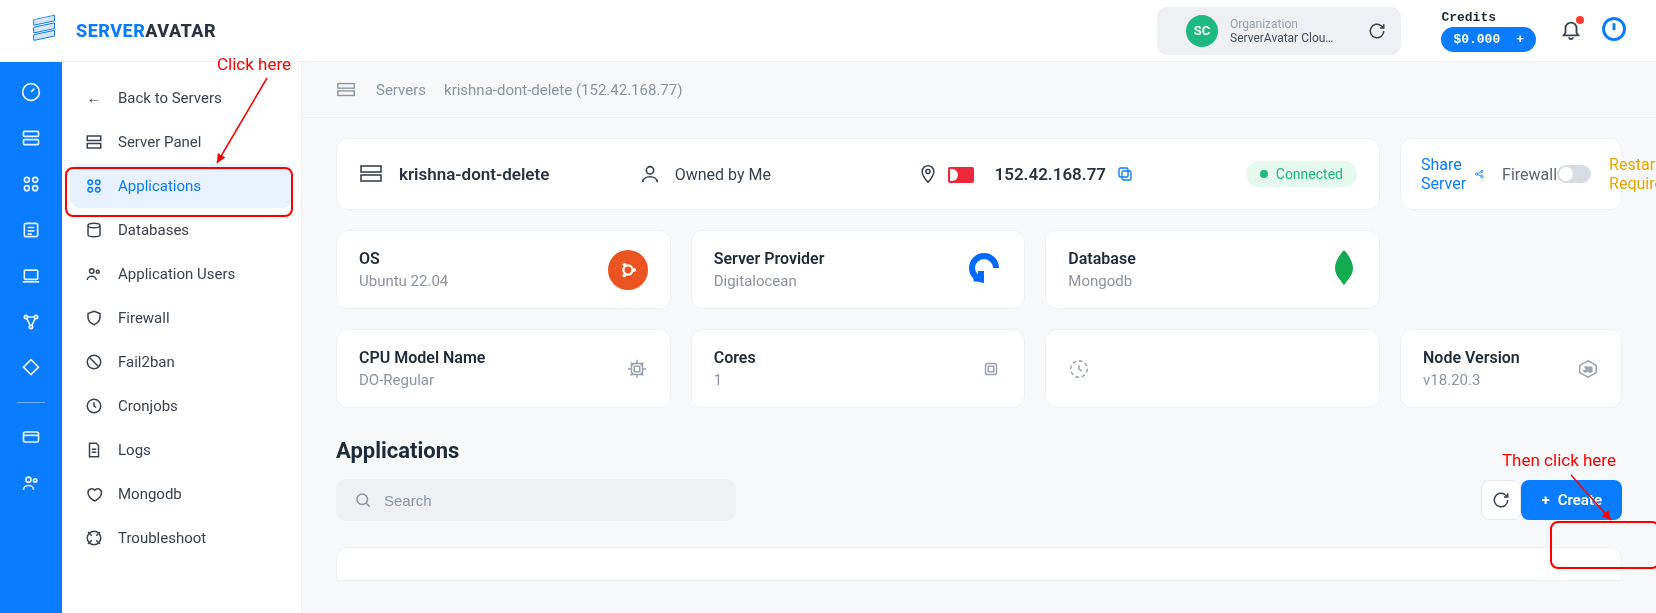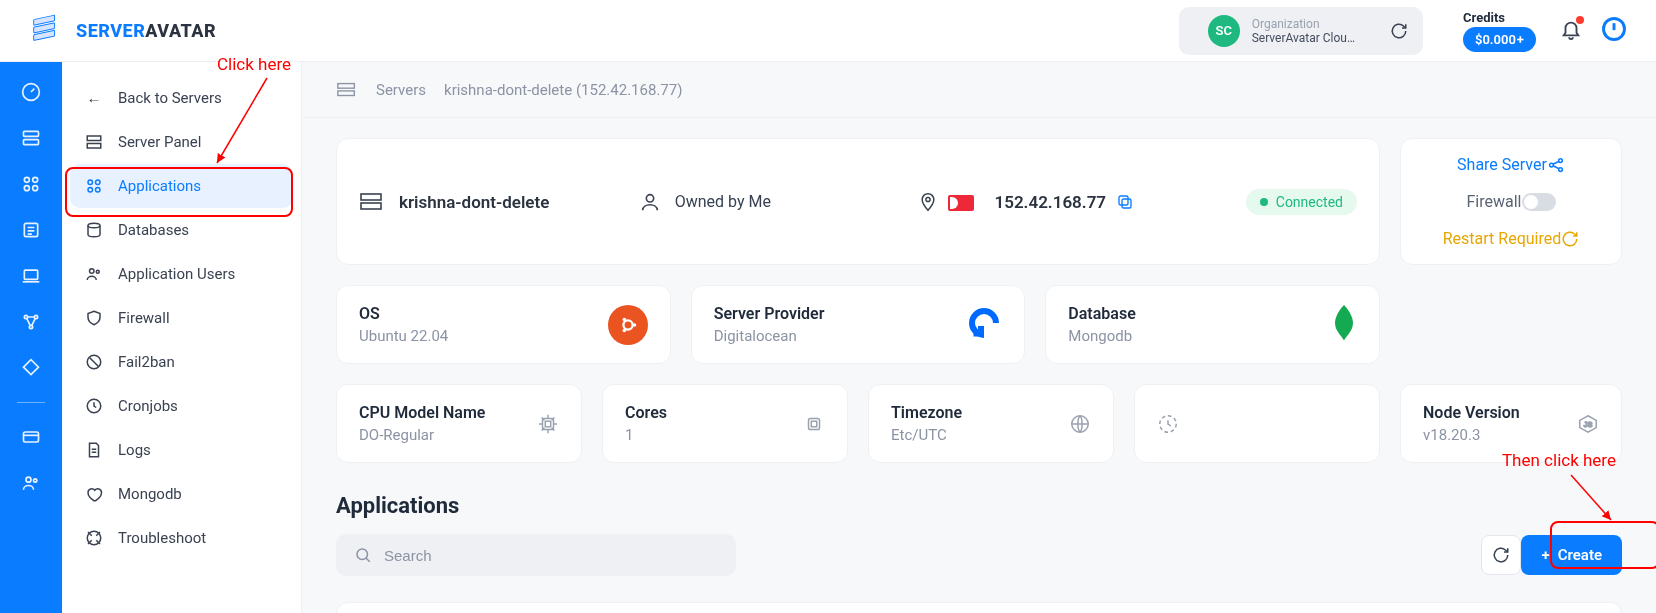--- a/index.html
+++ b/index.html
@@ -8,44 +8,44 @@
   .header { height: 62px; background: #fff; display: flex; align-items: center; padding: 0 28px; border-bottom: 1px solid #eef0f3; }
   .logo-wrap { display: flex; align-items: center; gap: 10px; margin-right: auto; }
   .logo-text { font-weight: 800; font-size: 18px; letter-spacing: 0.5px; }
   .logo-text .srv { color: #0A7CFF; }
   .logo-text .ava { color: #2b3340; }
   .org-pill { background: #eef0f3; border-radius: 10px; padding: 8px 14px; display: flex; align-items: center; gap: 12px; margin-right: 16px; }
   .org-av { width: 32px; height: 32px; border-radius: 50%; background: #1eb980; color: #fff; display: flex; align-items: center; justify-content: center; font-size: 13px; font-weight: 600; margin-left: 15px; }
   .org-text .sub { font-size: 12px; color: #9aa1ae; }
   .org-text .name { font-size: 12px; color: #444c5e; }
   .hdr-ic { width: 20px; height: 20px; display: flex; align-items: center; justify-content: center; color: #3a4252; margin-left: 12px; cursor: pointer; }
-  .credits-wrap { margin-left: 24px; }
+  .credits-wrap { margin-left: 24px; font-family: Liberation Mono, monospace; }
   .credits-lbl { font-size: 13px; font-weight: 700; color: #1f2a3a; }
-  .credits-btn { background: #0A7CFF; color: #fff; border-radius: 999px; padding: 5px 12px; font-size: 13px; font-weight: 600; display: inline-flex; align-items: center; gap: 1px; margin-top: 2px; cursor: pointer; }
+  .credits-btn { background: #0A7CFF; color: #fff; border-radius: 999px; padding: 5px 12px; font-size: 13px; font-weight: 600; display: inline-flex; align-items: center; gap: 16px; margin-top: 2px; cursor: pointer; }
   .bell-wrap { position: relative; margin-left: 24px; cursor: pointer; }
   .bell-dot { position: absolute; top: -2px; right: -2px; width: 8px; height: 8px; background: #ff3b30; border-radius: 50%; }
   .power { margin-left: 18px; color: #0A7CFF; cursor: pointer; }
   
   .layout { display: flex; height: calc(100% - 62px); }
   .rail { width: 62px; background: #0A7CFF; display: flex; flex-direction: column; align-items: center; padding-top: 16px; gap: 18px; }
   .rail-ic { width: 28px; height: 28px; color: #fff; opacity: .9; display:flex; align-items:center; justify-content:center; cursor:pointer; }
   .rail-sep { width: 28px; height: 1px; background: rgba(255,255,255,.4); margin: 2px 0; }
   .sidebar { width: 240px; background: #fff; border-right: 1px solid #eef0f3; padding: 14px 8px; position:relative; }
   .sb-item { display: flex; align-items: center; gap: 14px; padding: 12px 14px; font-size: 15px; color: #3a4252; border-radius: 10px; cursor: pointer; }
   .sb-item.active { background: #e7f1ff; color: #0A7CFF; }
   .sb-ic { width: 20px; height: 20px; display:flex; align-items:center; justify-content:center; }
   .main { flex: 1; overflow: auto; }
   .main-inner { padding: 0 34px 34px 34px; }
   
   .crumbbar { height: 56px; border-bottom: 1px solid #eef0f3; display:flex; align-items:center; gap: 18px; color:#8b93a4; font-size:15px; padding: 0 34px; }
   .crumb-home { width: 22px; height: 18px; }
   
   .row { display:flex; gap: 20px; margin-top: 20px; }
   .card { background:#fff; border-radius:12px; border:1px solid #eef0f3; padding:18px 22px; flex:1; display:flex; align-items:center; }
-  .panel-col { width: 222px; flex: none; display:flex; flex-direction:column; gap: 18px; }
+  .panel-col { width: 222px; flex: none; display:flex; flex-direction:row; gap: 18px; }
   .panel-item { display:flex; align-items:center; justify-content:space-between; font-size:16px; }
   .kv .k { font-size: 16px; color:#1f2a3a; font-weight:600; margin-bottom:4px; }
   .kv .v { font-size: 15px; color:#8b93a4; }
   .srv-name { display:flex; align-items:center; gap:16px; font-size:17px; font-weight:600; color:#2b3340; }
   .badge { background:#e6f9ee; border-radius:999px; padding:5px 14px; display:flex; align-items:center; gap:8px; color:#1eb980; font-size:14px; }
   .badge .dot { width:8px;height:8px;border-radius:50%;background:#1eb980; }
   .ic-sm { width:22px; height:22px; }
   .section-title { font-size: 22px; font-weight: 700; color:#1f2a3a; margin-top: 30px; }
   .toolbar { display:flex; align-items:center; margin-top: 16px; justify-content: center; }
   .search { flex: 0 0 400px; background:#eef0f3; border-radius:10px; display:flex; align-items:center; gap:12px; padding:12px 18px; color:#8b93a4; }
@@ -413,30 +413,20 @@
           <div class="kv" style="flex:1">
               <div class="k">Cores</div>
               <div class="v">1</div>
             </div>
           <svg class="ic-sm" viewBox="0 0 24 24" fill="none" stroke="#9aa1ae" stroke-width="1.6">
               <rect x="6" y="6" width="12" height="12" rx="2"></rect>
               <rect x="9" y="9" width="6" height="6"></rect>
             </svg>
         </div>
         <div class="card">
-          <div class="kv" style="flex:1">
-              <div class="k">Timezone</div>
-              <div class="v">Etc/UTC</div>
-            </div>
-          <svg class="ic-sm" viewBox="0 0 24 24" fill="none" stroke="#9aa1ae" stroke-width="1.6">
-              <circle cx="12" cy="12" r="9"></circle>
-              <path d="M3 12h18M12 3c3 3 3 15 0 18M12 3c-3 3-3 15 0 18"></path>
-            </svg>
-        </div>
-        <div class="card">
           <svg class="ic-sm" viewBox="0 0 24 24" fill="none" stroke="#9aa1ae" stroke-width="1.6">
               <circle cx="12" cy="12" r="9" stroke-dasharray="4 3"></circle>
               <path d="M12 8v4l3 2"></path>
             </svg>
         </div>
         <div class="card" style="width:222px;flex:none">
           <div class="kv" style="flex:1">
               <div class="k">Node Version</div>
               <div class="v">v18.20.3</div>
             </div>

